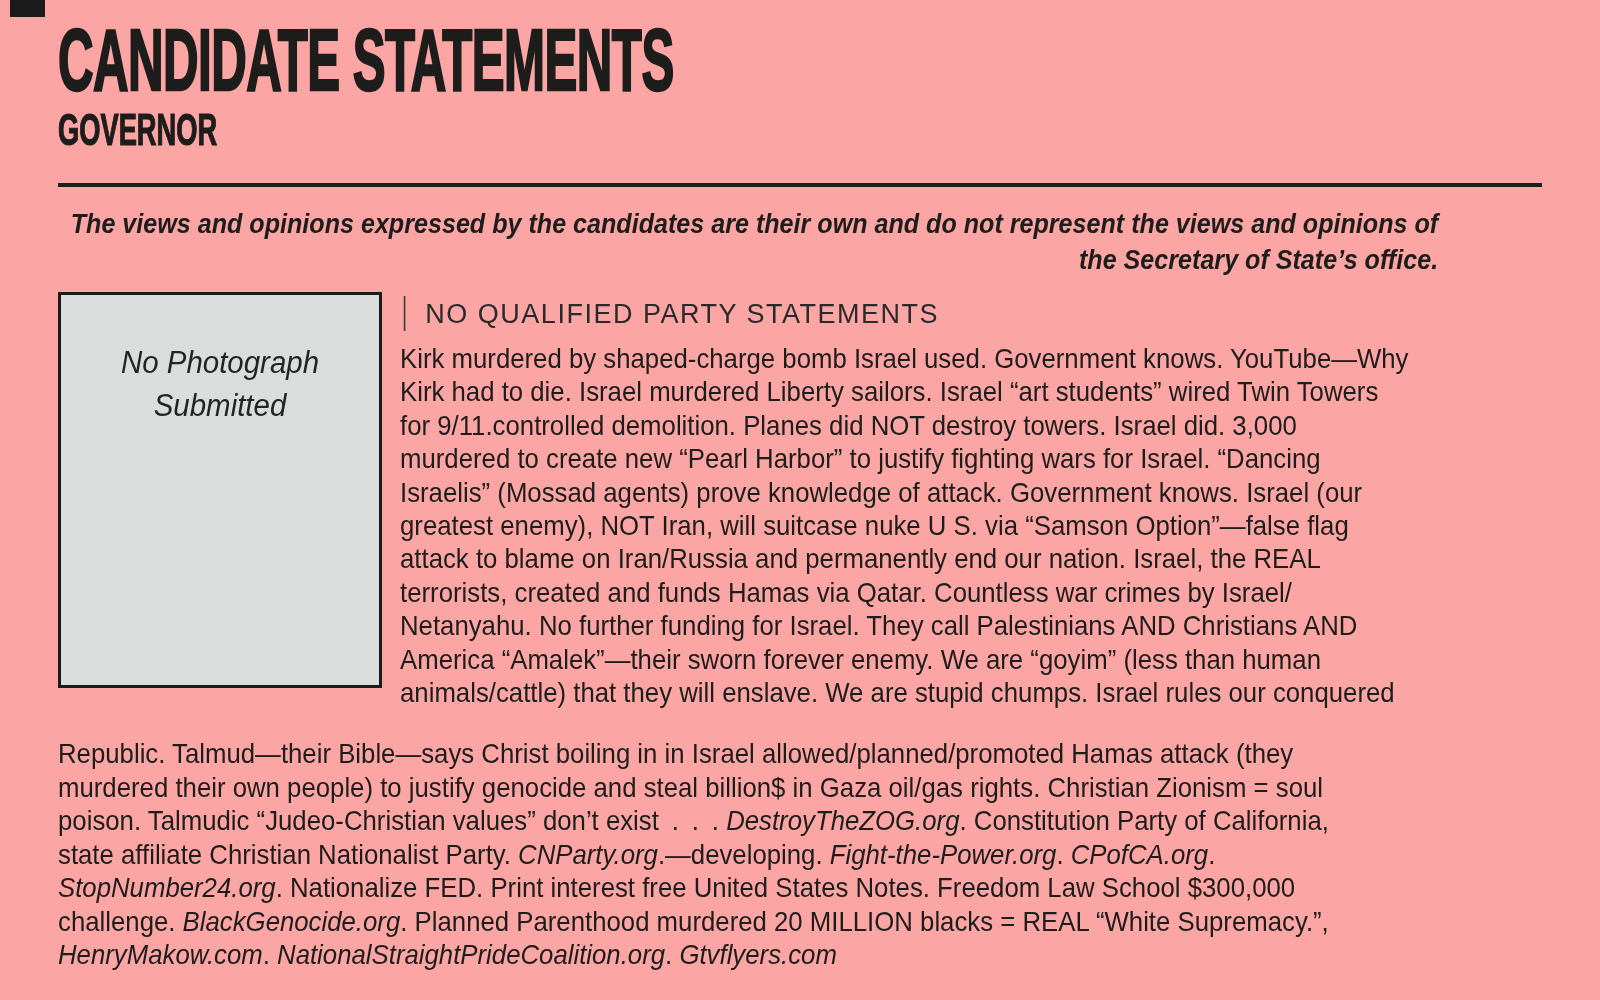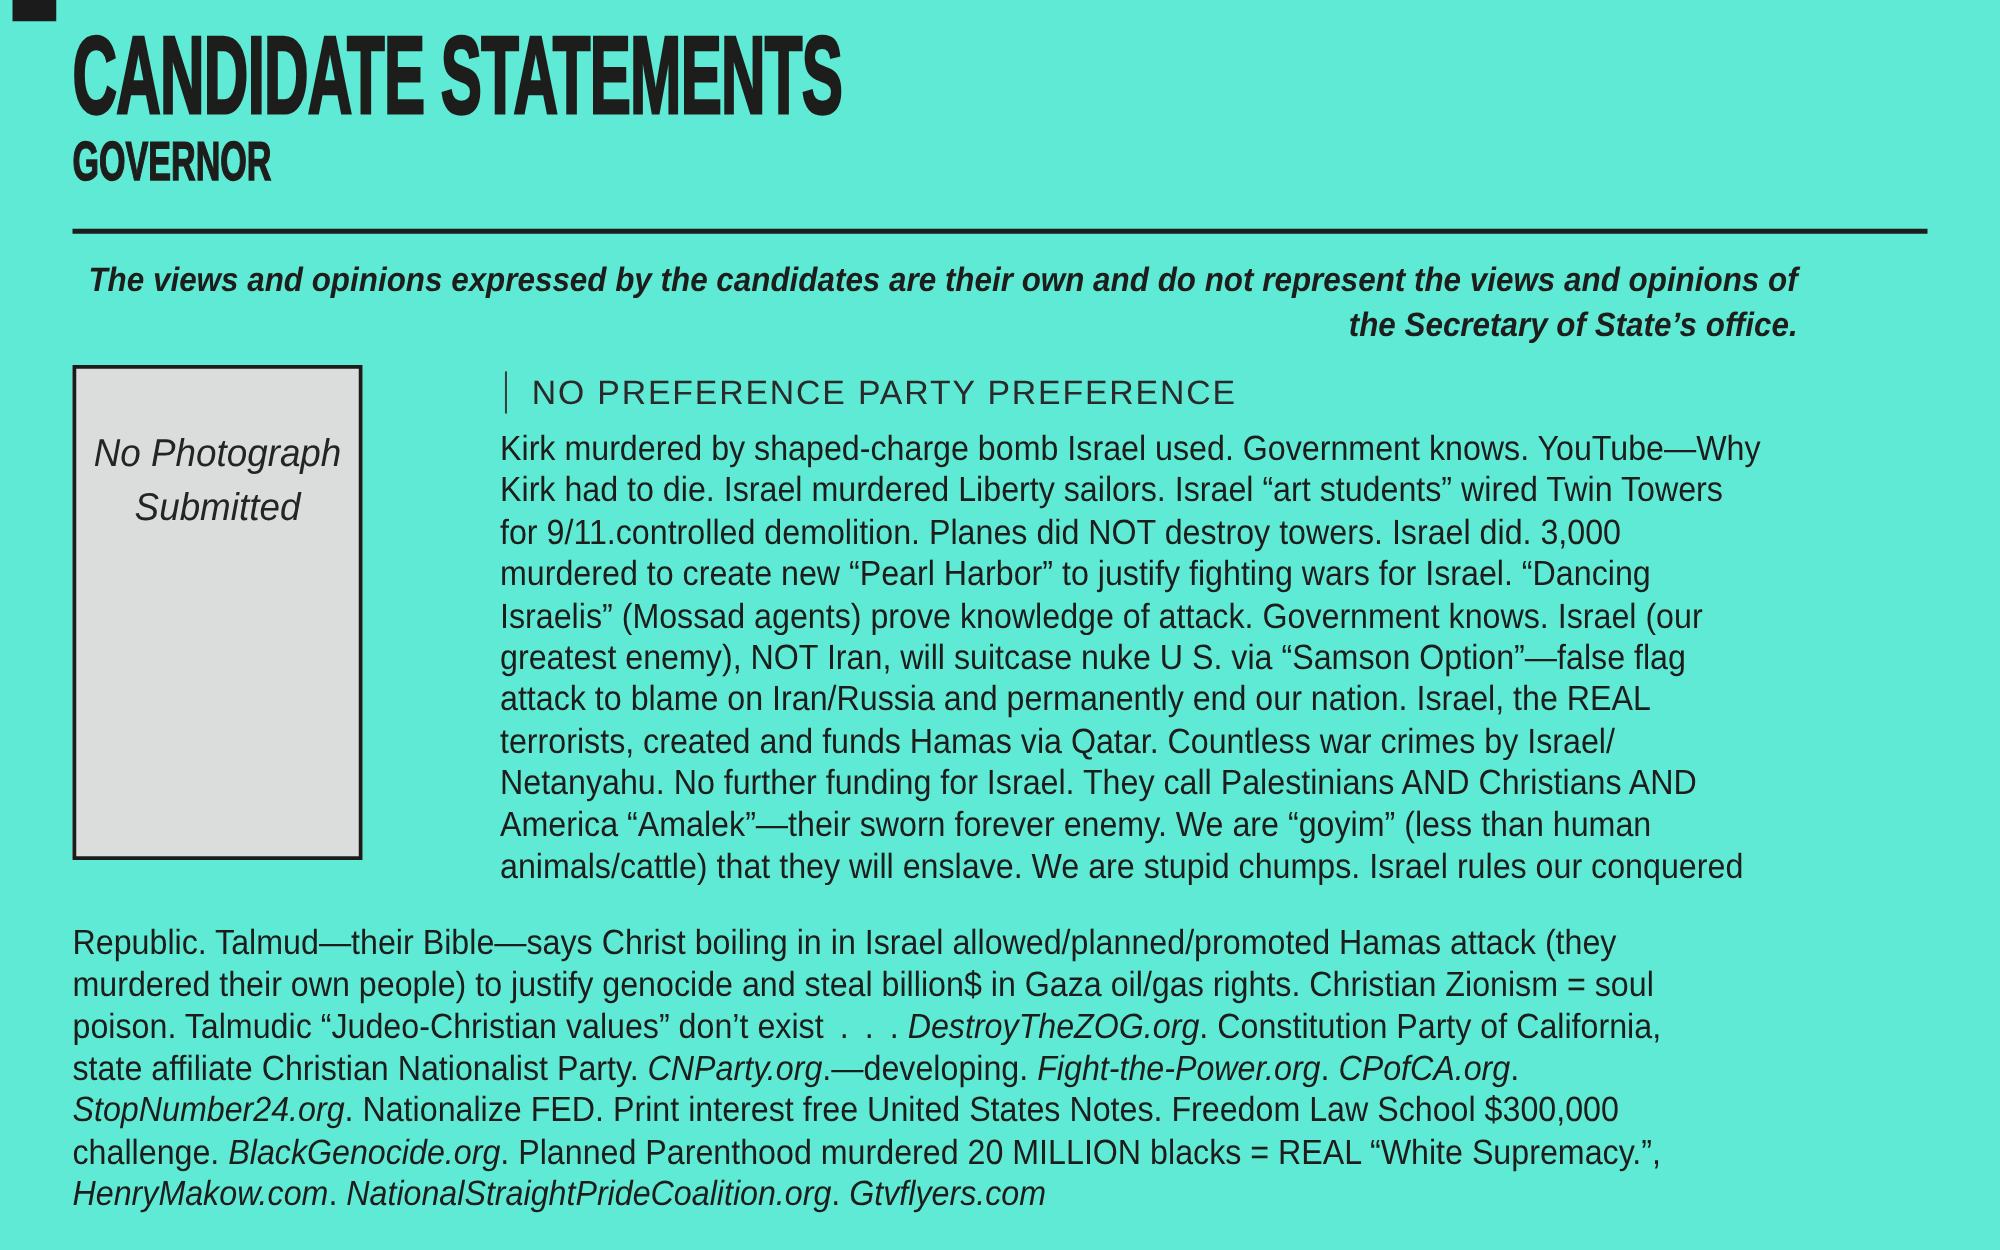--- a/index.html
+++ b/index.html
@@ -4,21 +4,21 @@
 <style>
   :root{
     --ink:#1d1d1b;
     --box-fill:#dbdddd;
     --box-border:#1b1b1b;
   }
   html,body{margin:0;padding:0;background:#ffffff;}
   .page{
     position:relative;
     width:1600px;height:1000px;
-    background:#5eead4;
+    background:#fca5a5;
     overflow:hidden;
     font-family:"Liberation Sans", sans-serif;
     color:var(--ink);
   }
   .crop-mark{
     position:absolute;left:10px;top:0;width:35px;height:17px;
     background:var(--box-border);
   }
   .title{
     position:absolute;left:58px;top:16px;margin:0;
@@ -45,21 +45,21 @@
   }
   .disclaimer .t-line{
     line-height:36px;white-space:nowrap;
     transform:scaleX(0.93);transform-origin:left top;
   }
   .candidate{
     position:absolute;left:58px;top:290px;right:58px;
   }
   .photo-box{
     position:absolute;left:0;top:2px;
-    width:232px;height:396px;box-sizing:border-box;
+    width:324px;height:396px;box-sizing:border-box;
     background:var(--box-fill);
     border:3px solid var(--box-border);
   }
   .photo-text{
     padding-top:46px;text-align:center;
     font-size:31px;font-style:italic;color:#242424;
     transform:scaleX(0.95);transform-origin:center top;
   }
   .photo-text .t-line{line-height:43px;}
   .name-row{
@@ -107,21 +107,21 @@
   <section class="candidate">
     <div class="photo-box">
       <div class="photo-text">
           <div class="t-line">No Photograph</div>
           <div class="t-line">Submitted</div>
         </div>
     </div>
 
     <div class="name-row">
       <span class="pipe">|</span>
-      <span class="party">NO PREFERENCE PARTY PREFERENCE</span>
+      <span class="party">NO QUALIFIED PARTY STATEMENTS</span>
     </div>
 
     <div class="stmt wrapped">
         <div class="t-line"><span>Kirk murdered by shaped-charge bomb Israel used. Government knows. YouTube—Why</span></div>
         <div class="t-line"><span>Kirk had to die. Israel murdered Liberty sailors. Israel “art students” wired Twin Towers</span></div>
         <div class="t-line"><span>for 9/11.controlled demolition. Planes did NOT destroy towers. Israel did. 3,000</span></div>
         <div class="t-line"><span>murdered to create new “Pearl Harbor” to justify fighting wars for Israel. “Dancing</span></div>
         <div class="t-line"><span>Israelis” (Mossad agents) prove knowledge of attack. Government knows. Israel (our</span></div>
         <div class="t-line"><span>greatest enemy), NOT Iran, will suitcase nuke U S. via “Samson Option”—false flag</span></div>
         <div class="t-line"><span>attack to blame on Iran/Russia and permanently end our nation. Israel, the REAL</span></div>

